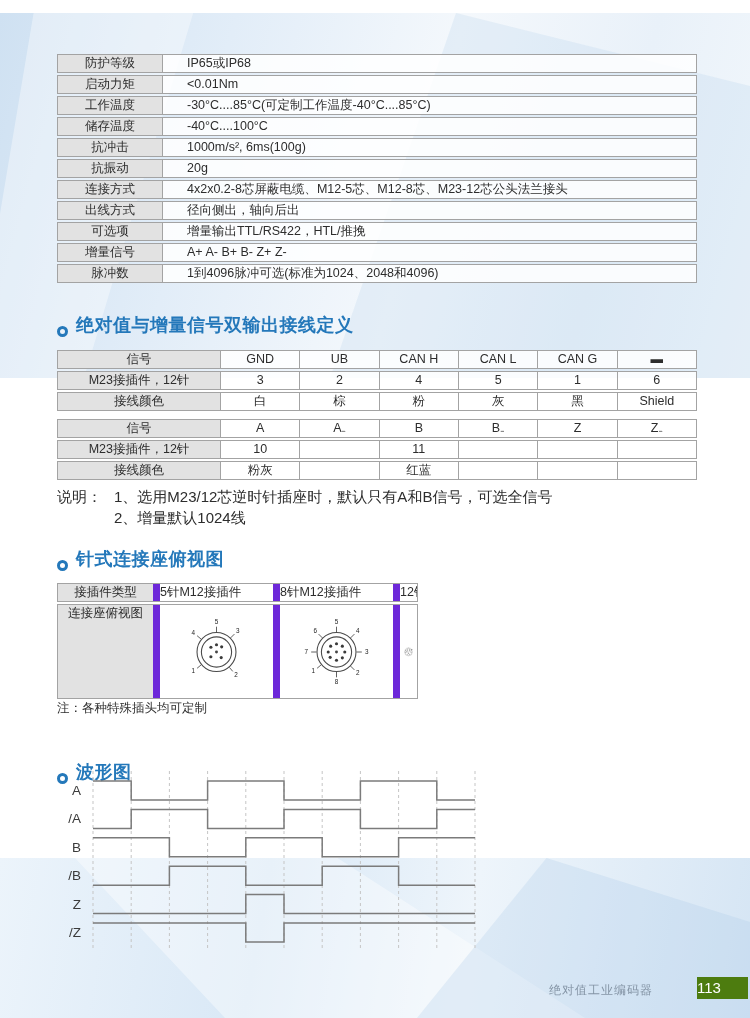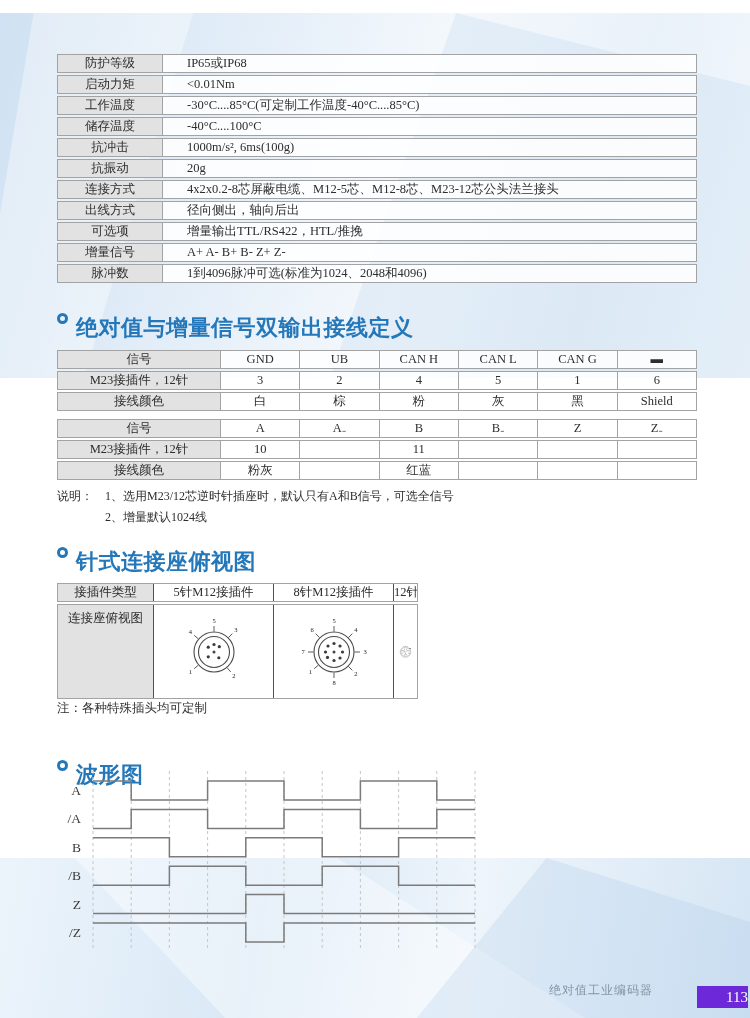--- a/index.html
+++ b/index.html
@@ -1,66 +1,66 @@
 <!DOCTYPE html>
 <html><head>
 <meta charset="utf-8">
 <style>
   html,body{margin:0;padding:0;background:#ffffff;}
   .page{position:relative;width:750px;height:1018px;background:#ffffff;overflow:hidden;
-        font-family:Liberation Serif, serif;}
+        font-family:Liberation Sans, sans-serif;}
   .page *{box-sizing:border-box;}
   
   .band{position:absolute;left:0;width:750px;}
   .band-top{top:13px;height:365px;
     background:linear-gradient(105deg,#cfe1f2 0%,#e2edf8 28%,#f4f8fc 55%,#e9f1f9 78%,#f3f8fc 100%);}
   .band-bottom{top:858px;height:160px;
     background:linear-gradient(100deg,#ecf4fb 0%,#d9e8f6 35%,#eef5fb 62%,#d5e5f4 100%);}
   .shard{position:absolute;}
   .shard1{left:0;top:13px;width:420px;height:365px;background:rgba(255,255,255,0.38);
     clip-path:polygon(8% 0,46% 0,20% 100%,0 100%,0 55%);}
   .shard2{left:330px;top:13px;width:420px;height:365px;background:rgba(173,203,233,0.22);
     clip-path:polygon(30% 0,100% 20%,100% 100%,0 100%);}
   .shard3{left:0;top:858px;width:750px;height:160px;background:rgba(255,255,255,0.4);
     clip-path:polygon(10% 0,45% 0,78% 100%,30% 100%);}
   .shard4{left:380px;top:858px;width:370px;height:160px;background:rgba(166,199,231,0.25);
     clip-path:polygon(45% 0,100% 40%,100% 100%,10% 100%);}
   
-  .section-title{position:absolute;left:57px;display:flex;align-items:flex-start;gap:8px;
-    color:#2478ba;font-size:22px;font-weight:bold;letter-spacing:0.5px;}
+  .section-title{position:absolute;left:57px;display:flex;align-items:flex-end;gap:8px;
+    color:#2478ba;font-size:18px;font-weight:bold;letter-spacing:0.5px;}
   .ring{width:11px;height:11px;border:3px solid #2478ba;border-radius:50%;flex:0 0 auto;}
   
   .tbl{position:absolute;left:57px;width:640px;}
   .trow{display:flex;height:19px;margin-bottom:2px;border:1px solid #a3a3a3;
         background:rgba(255,255,255,0.85);}
   .trow>div{line-height:16px;font-size:12.5px;color:#2d2d2d;overflow:hidden;white-space:nowrap;}
   .lab{background:#e2e2e2;text-align:center;flex:0 0 auto;}
   .spec .lab{width:104px;}
   .spec .val{flex:1;padding-left:24px;border-left:1px solid #a3a3a3;}
   .wire .lab{width:162px;}
   .wire .c{flex:1;text-align:center;border-left:1px solid #a3a3a3;}
   .conn-tbl{width:361px;}
   .conn-tbl .lab{width:95px;}
-  .conn-tbl .c{text-align:center;border-left:1px solid #6d28d9;}
+  .conn-tbl .c{border-left:7px solid #6d28d9;}
   .conn-tbl .cw1,.conn-tbl .cw2{flex:0 0 120px;}
   .conn-tbl .cw3{flex:1;}
   .diagram-row{height:95px;}
-  .diagram-row .dlab{padding-top:5px;}
+  .diagram-row .dlab{}
   .diagram-row .dcell{display:flex;align-items:center;justify-content:center;background:rgba(255,255,255,0.92);}
   
-  .notes{position:absolute;left:57px;top:486px;display:flex;font-size:12px;color:#2d2d2d;}
+  .notes{position:absolute;left:57px;top:486px;display:flex;font-size:15px;color:#2d2d2d;}
   .notes .prefix{line-height:21px;margin-right:12px;}
   .notes .items div{line-height:21px;}
   .note2{position:absolute;left:57px;top:700px;font-size:12.5px;color:#2d2d2d;}
   
   .waveform-wrap{position:absolute;left:50px;top:765px;}
   
   .footer-label{position:absolute;right:97px;top:982px;font-size:12px;color:#8494a5;letter-spacing:1px;}
-  .page-badge{position:absolute;right:2px;top:977px;width:51px;height:22px;background:#6d28d9;
-    color:#ffffff;font-size:15px;text-align:right;line-height:22px;margin-top:9px;}
+  .page-badge{position:absolute;right:2px;top:977px;width:51px;height:22px;background:#4d7c0f;
+    color:#ffffff;font-size:15px;text-align:left;line-height:22px;}
 </style>
 </head>
 <body>
 
 <div class="page">
   <div class="band band-top"></div>
   <div class="shard shard1"></div>
   <div class="shard shard2"></div>
   <div class="band band-bottom"></div>
   <div class="shard shard3"></div>

